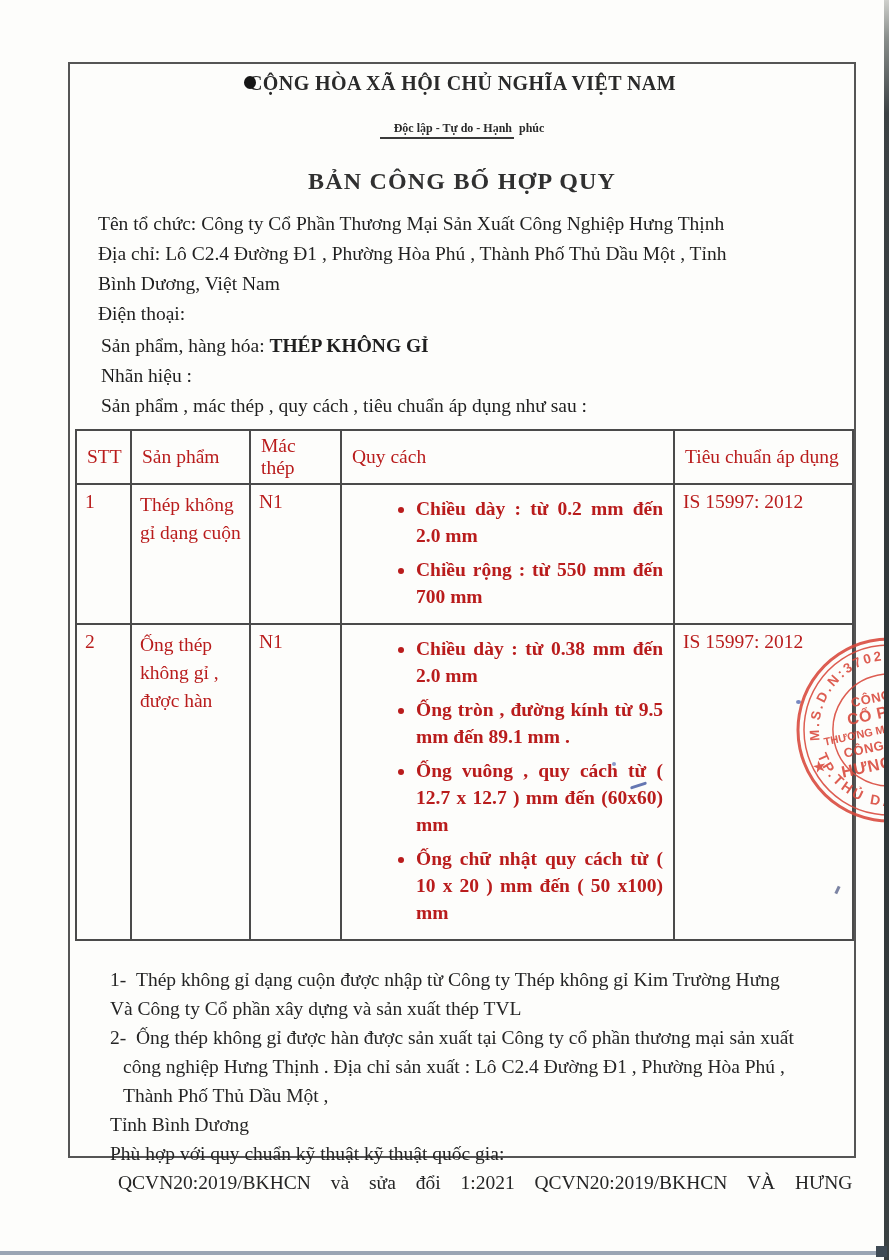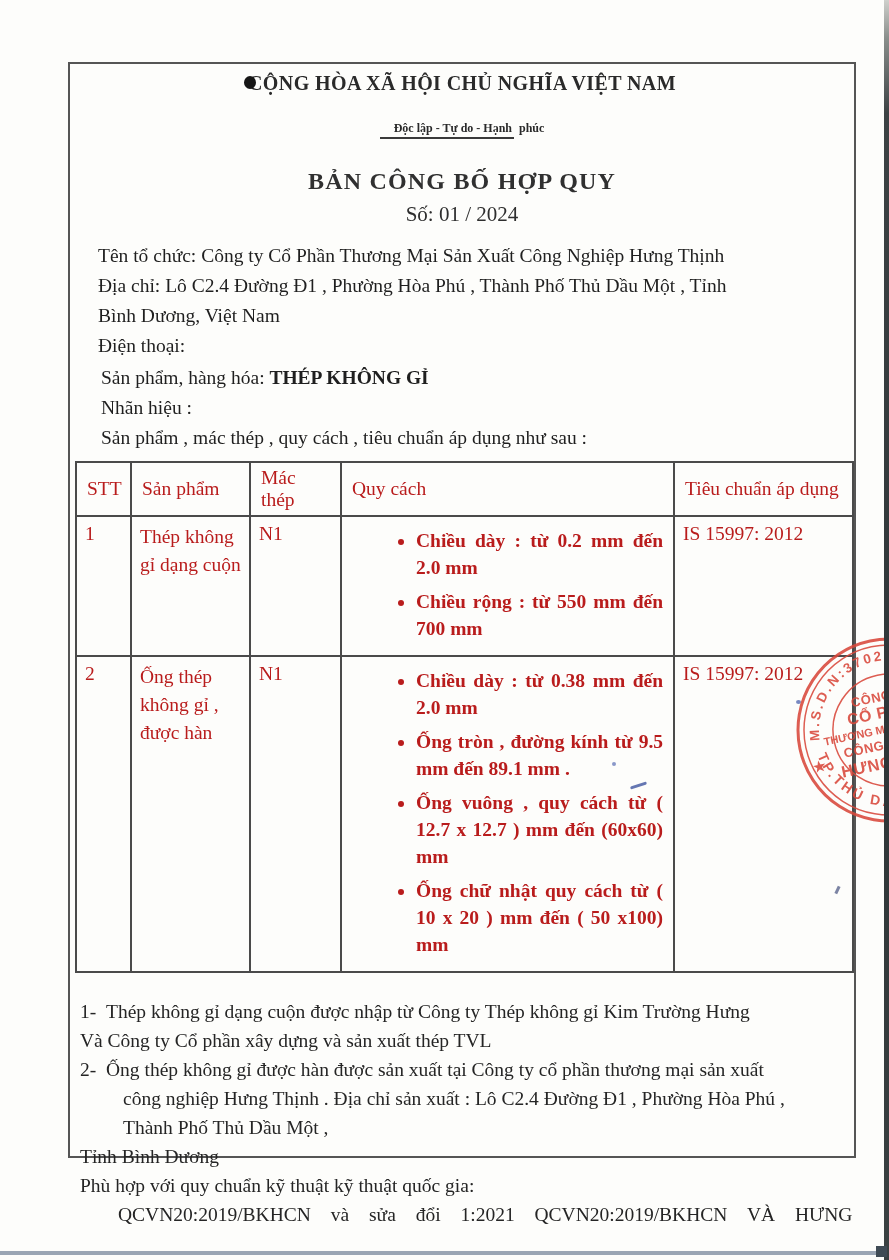--- a/index.html
+++ b/index.html
@@ -45,21 +45,21 @@
   tr.row1 { height:98px; }
   tr.row2 { height:244px; }
   td.c-sp { text-align:justify; padding:8px 12px 4px 12px; line-height:28px; }
   td.c-mac { text-align:center; padding-top:8px; }
   td.c-tc { padding:8px 6px 4px 12px; }
   td.c-qc { padding:6px 6px 4px 0; }
   td.c-qc ul { margin:4px 0 0 0; padding-left:66px; }
   td.c-qc li { line-height:27px; margin-bottom:7px; text-align:justify; padding-right:2px;font-weight:bold; }
 
   .notes { margin-top:24px; font-size:19.5px; color:#252525; }
-  .notes .n-line { line-height:29px; padding-left:10px; }
+  .notes .n-line { line-height:29px; padding-left:40px; }
   .notes .indent2 { padding-left:53px; }
   .notes .marker { display:inline-block; min-width:26px; }
   .conf1 { padding-left:48px !important; word-spacing:15px; }
   .conf2 { padding-left:6px !important; word-spacing:2.5px; }
 
   
   .stamp { position:absolute; left:795px; top:636px; width:188px; height:188px;
     transform:rotate(-12deg); opacity:.88; z-index:40; }
   .stamp text { fill:#d9483b; font-family:"Liberation Sans", sans-serif; font-weight:bold; }
   .arc-top { font-size:13.5px; letter-spacing:2.5px; }
@@ -73,21 +73,20 @@
 <body>
 
 <div class="page">
 
   <div class="frame">
 
     <div class="h-national">CỘNG HÒA XÃ HỘI CHỦ NGHĨA VIỆT NAM</div>
     <div class="h-motto"><span class="motto-u">Độc lập - Tự do - Hạnh</span><span class="motto-tail">phúc</span></div>
 
     <div class="h-title">BẢN CÔNG BỐ HỢP QUY</div>
-    <div class="h-number">Số: 01 / 2024</div>
 
     <div class="info">
       <div class="line">Tên tổ chức: Công ty Cổ Phần Thương Mại Sản Xuất Công Nghiệp Hưng Thịnh</div>
       <div class="line">Địa chỉ: Lô C2.4 Đường Đ1 , Phường Hòa Phú , Thành Phố Thủ Dầu Một , Tỉnh</div>
       <div class="line">Bình Dương, Việt Nam</div>
       <div class="line">Điện thoại:</div>
     </div>
 
     <div class="product-block">
       <div class="line"><span>Sản phẩm, hàng hóa: </span><span class="bold">THÉP KHÔNG GỈ</span></div>

